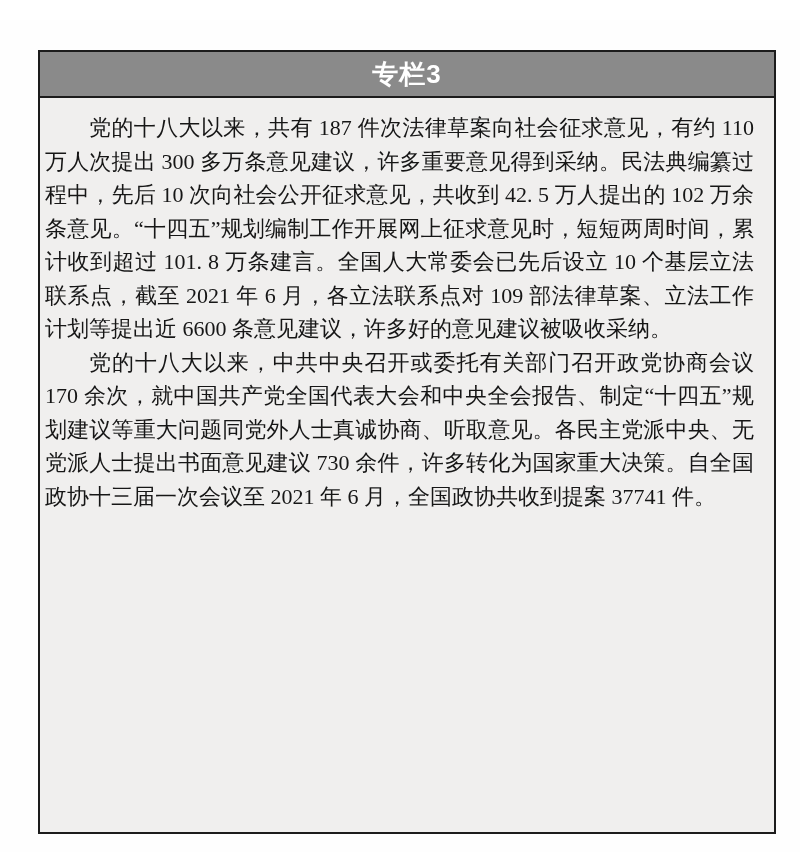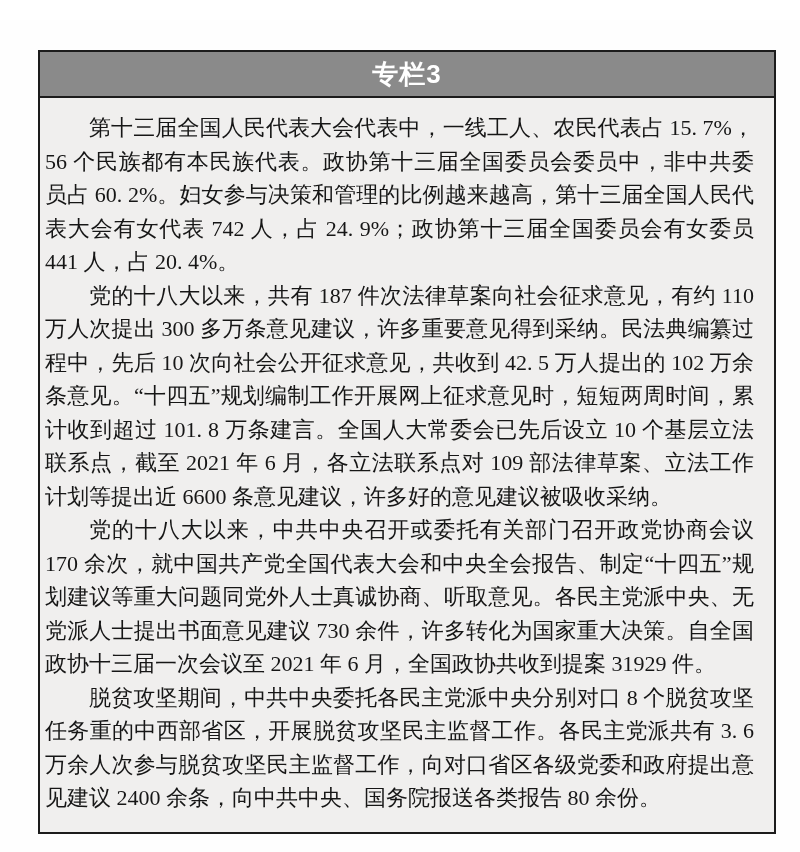--- a/index.html
+++ b/index.html
@@ -65,19 +65,17 @@
 </style>
 </head>
 <body>
 
 <div class="page">
   <div class="panel">
     <div class="panel-header">
       <span>专栏3</span>
     </div>
     <div class="panel-body">
-      <p>第十三届全国人民代表大会代表中，一线工人、农民代表占 15. 7%，56 个民族都有本民族代表。政协第十三届全国委员会委员中，非中共委员占 60. 2%。妇女参与决策和管理的比例越来越高，第十三届全国人民代表大会有女代表 742 人，占 24. 9%；政协第十三届全国委员会有女委员 441 人，占 20. 4%。</p>
       <p>党的十八大以来，共有 187 件次法律草案向社会征求意见，有约 110 万人次提出 300 多万条意见建议，许多重要意见得到采纳。民法典编纂过程中，先后 10 次向社会公开征求意见，共收到 42. 5 万人提出的 102 万余条意见。“十四五”规划编制工作开展网上征求意见时，短短两周时间，累计收到超过 101. 8 万条建言。全国人大常委会已先后设立 10 个基层立法联系点，截至 2021 年 6 月，各立法联系点对 109 部法律草案、立法工作计划等提出近 6600 条意见建议，许多好的意见建议被吸收采纳。</p>
-      <p>党的十八大以来，中共中央召开或委托有关部门召开政党协商会议 170 余次，就中国共产党全国代表大会和中央全会报告、制定“十四五”规划建议等重大问题同党外人士真诚协商、听取意见。各民主党派中央、无党派人士提出书面意见建议 730 余件，许多转化为国家重大决策。自全国政协十三届一次会议至 2021 年 6 月，全国政协共收到提案 31929 件。</p>
-      <p>脱贫攻坚期间，中共中央委托各民主党派中央分别对口 8 个脱贫攻坚任务重的中西部省区，开展脱贫攻坚民主监督工作。各民主党派共有 3. 6 万余人次参与脱贫攻坚民主监督工作，向对口省区各级党委和政府提出意见建议 2400 余条，向中共中央、国务院报送各类报告 80 余份。</p>
+      <p>党的十八大以来，中共中央召开或委托有关部门召开政党协商会议 170 余次，就中国共产党全国代表大会和中央全会报告、制定“十四五”规划建议等重大问题同党外人士真诚协商、听取意见。各民主党派中央、无党派人士提出书面意见建议 730 余件，许多转化为国家重大决策。自全国政协十三届一次会议至 2021 年 6 月，全国政协共收到提案 37741 件。</p>
     </div>
   </div>
 </div>
 
 </body></html>

